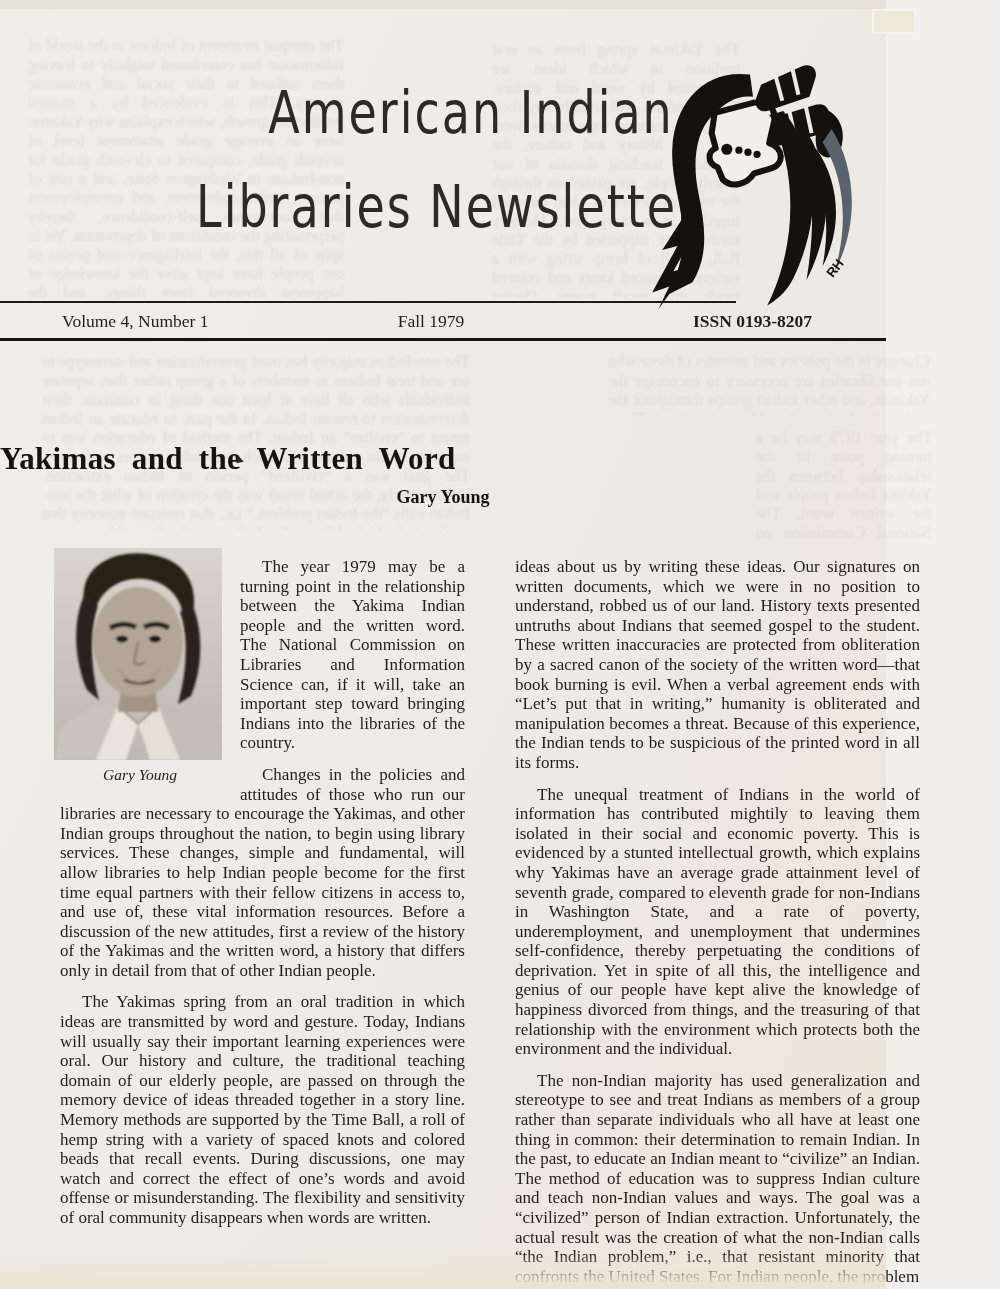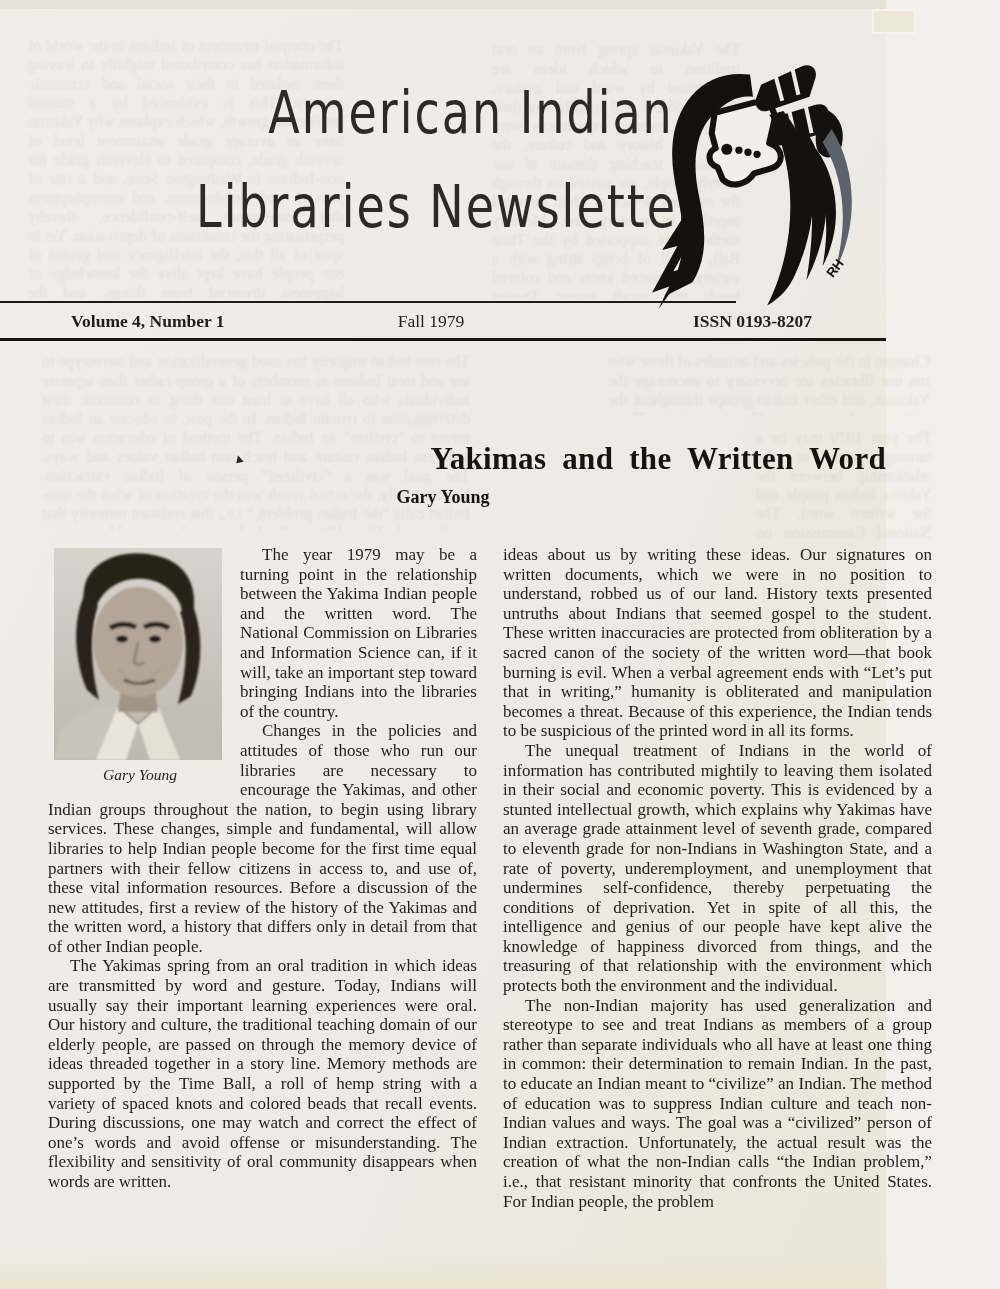--- a/index.html
+++ b/index.html
@@ -43,35 +43,35 @@
   .mast-line { transform:scaleY(1.28); letter-spacing:2px; font-size:46px; }
   .mast-l1 { margin-top:86px; padding-left:56px; }
   .mast-l2 { margin-top:40px; padding-left:8px; }
   .logo { position:absolute; top:52px; right:20px; width:232px; height:258px; }
   
   .rule-thin  { position:absolute; top:301px; height:2px; background:#1d1c1a; }
   .rt-left  { left:0; width:736px; }
   .rt-right { left:944px; right:0; }
   .rule-thick { position:absolute; top:338px; left:0; width:100%; height:3px; background:#171615; }
   .issue-bar { position:absolute; top:311px; left:0; width:100%; font-size:17.5px; }
-  .issue-volume { position:absolute; left:71px;font-weight:bold; }
+  .issue-volume { position:absolute; left:62px; }
   .issue-season { position:absolute; left:0; width:100%; text-align:center; transform:translateX(-12px); }
   .issue-issn   { position:absolute; right:74px;font-weight:bold; }
   
-  .article-title { position:absolute; top:420px; left:0; width:100%; text-align:right;
+  .article-title { position:absolute; top:420px; left:0; width:100%; text-align:left;
     font-size:31px; font-weight:bold; word-spacing:8px; letter-spacing:.3px; color:#161412; }
   .stray-mark { position:absolute; top:456px; left:237px; width:0; height:0;
     border-left:7px solid #2a2825; border-top:5px solid transparent; border-bottom:3px solid transparent;
     transform:rotate(12deg); }
   .byline { position:absolute; top:487px; left:0; width:100%; text-align:center;
     font-size:18px; font-weight:bold; color:#161412; }
   
   .cols { position:absolute; top:545px; left:48px; width:884px; display:flex; gap:26px; }
   .col { width:429px; text-align:justify; font-size:17px; line-height:19.6px; color:#211e1b; }
-  .col p { margin:0; }
+  .col p { margin:12px; }
   .col p.ind { text-indent:22px; }
   figure.author { float:left; width:172px; margin:3px 14px 2px 6px; }
   figure.author svg { display:block; width:168px; height:212px; }
   figcaption { text-align:center; font-style:italic; font-size:15.5px; padding-top:5px; color:#26231f; }
 </style>
 </head>
 <body>
 
 <div class="page">
 

